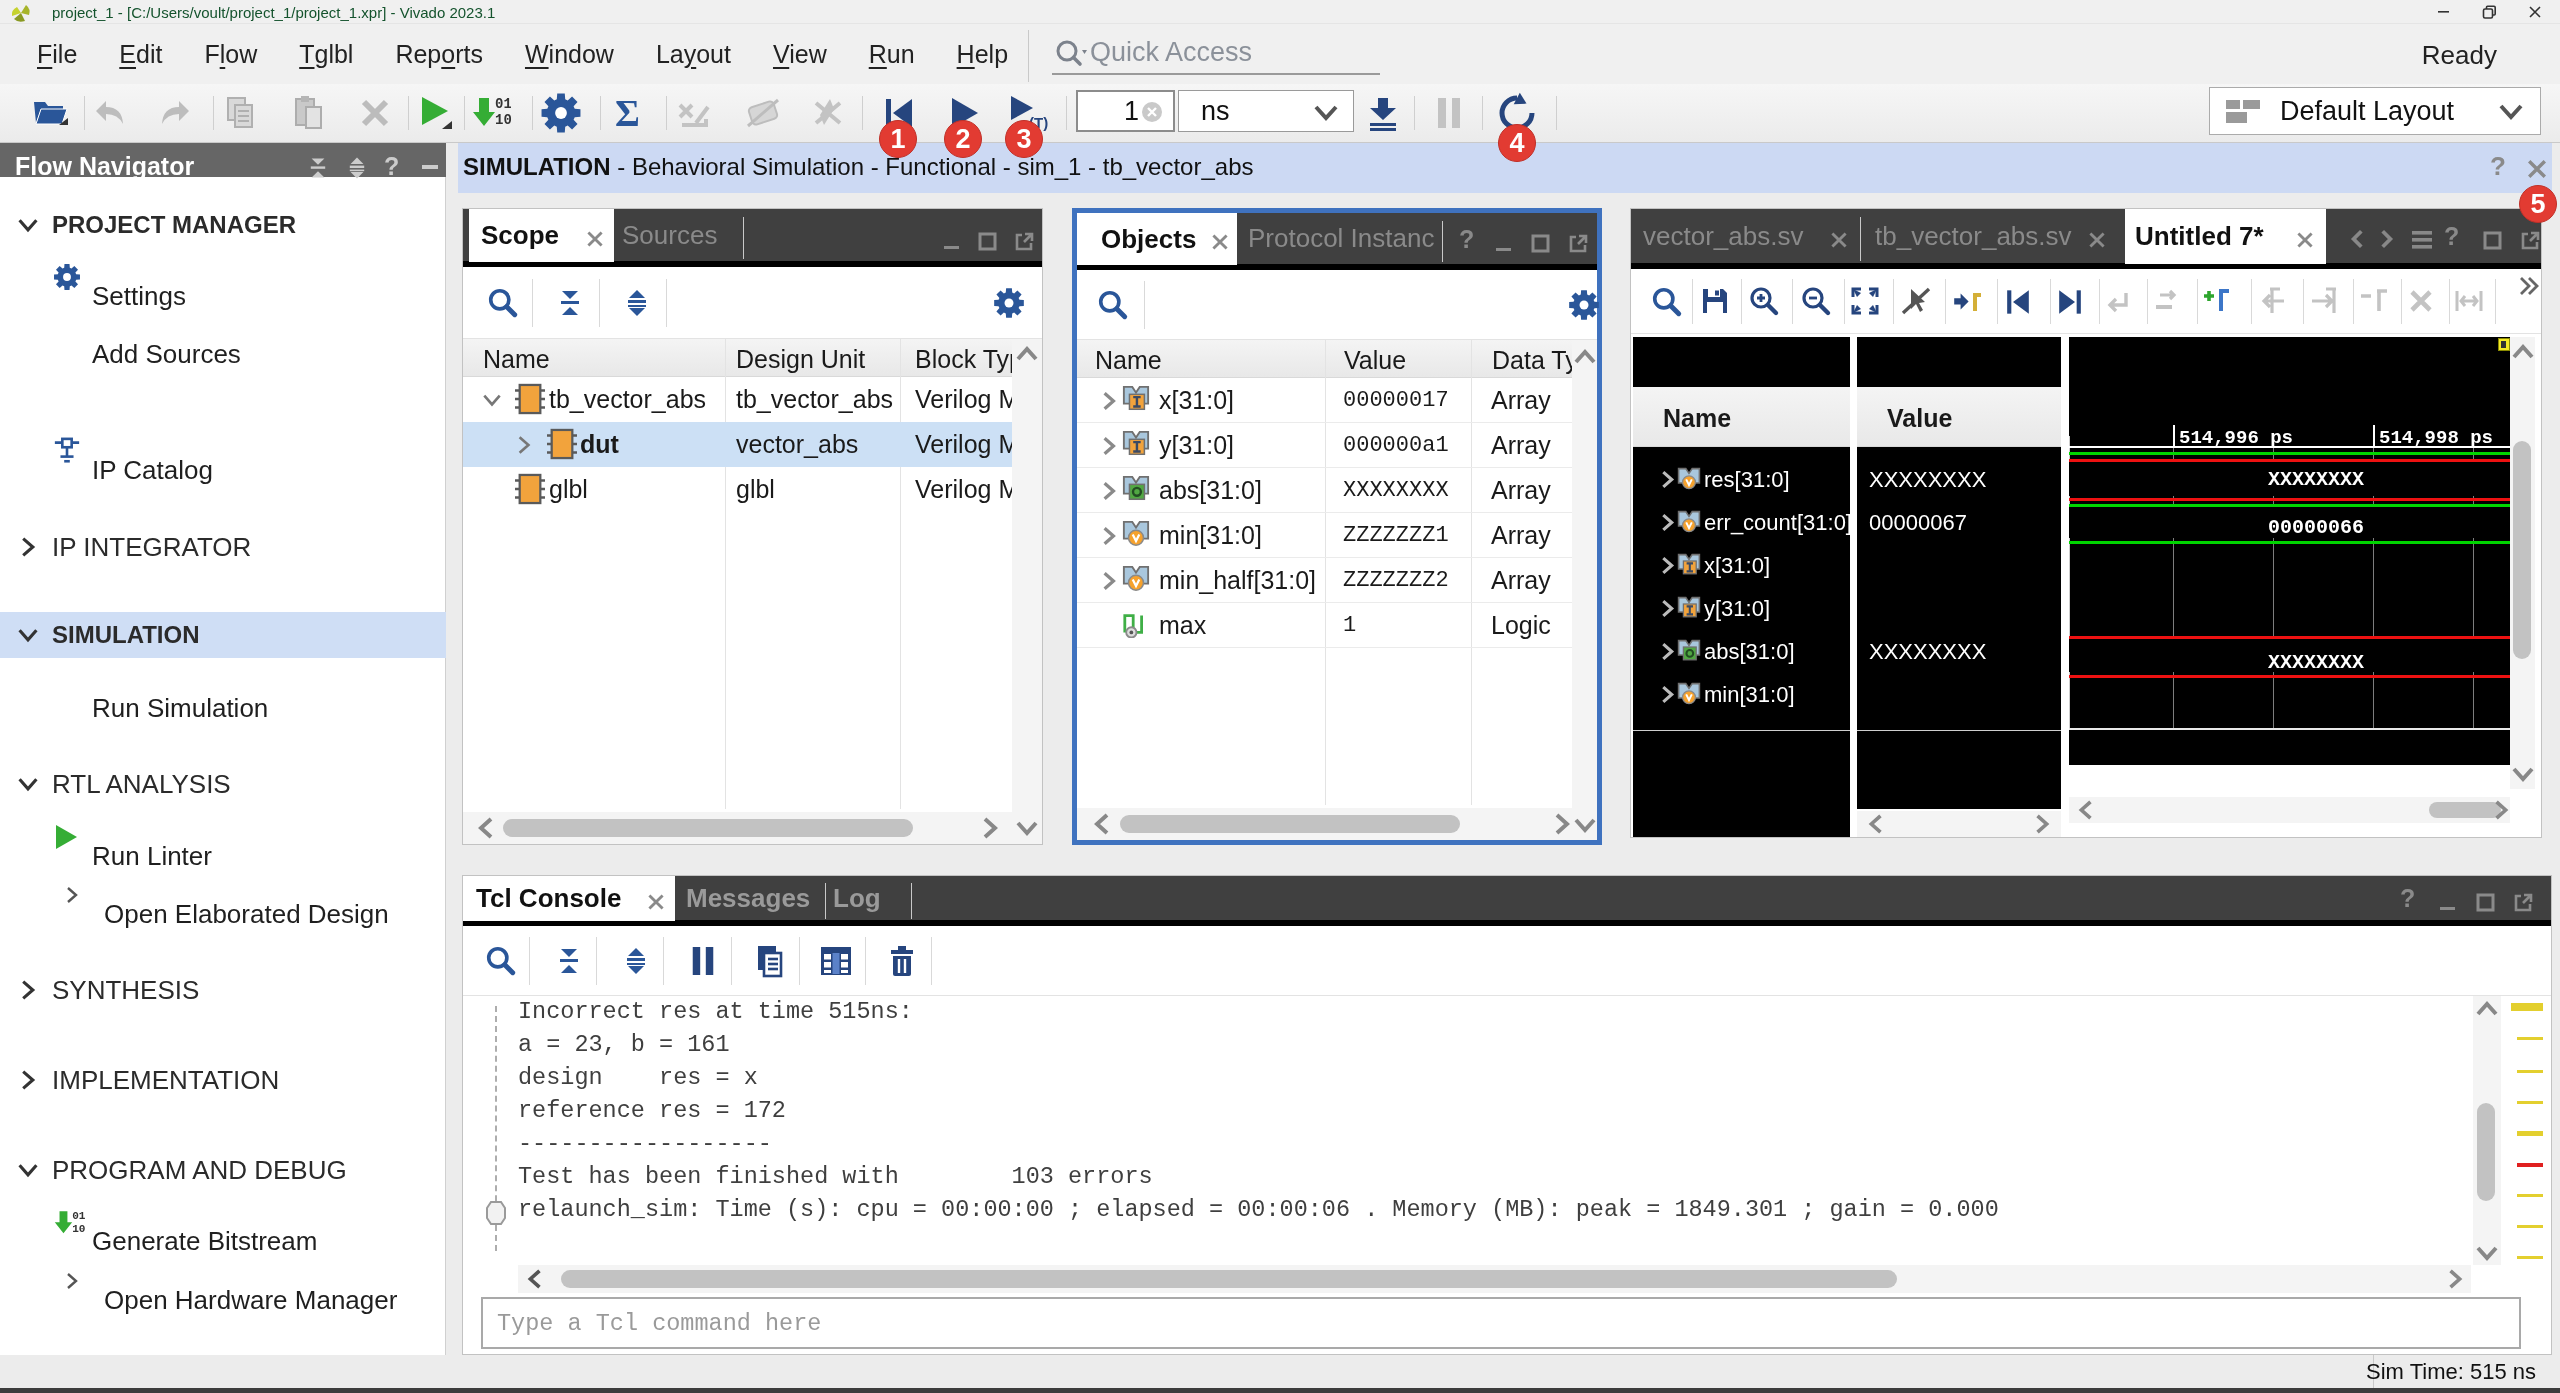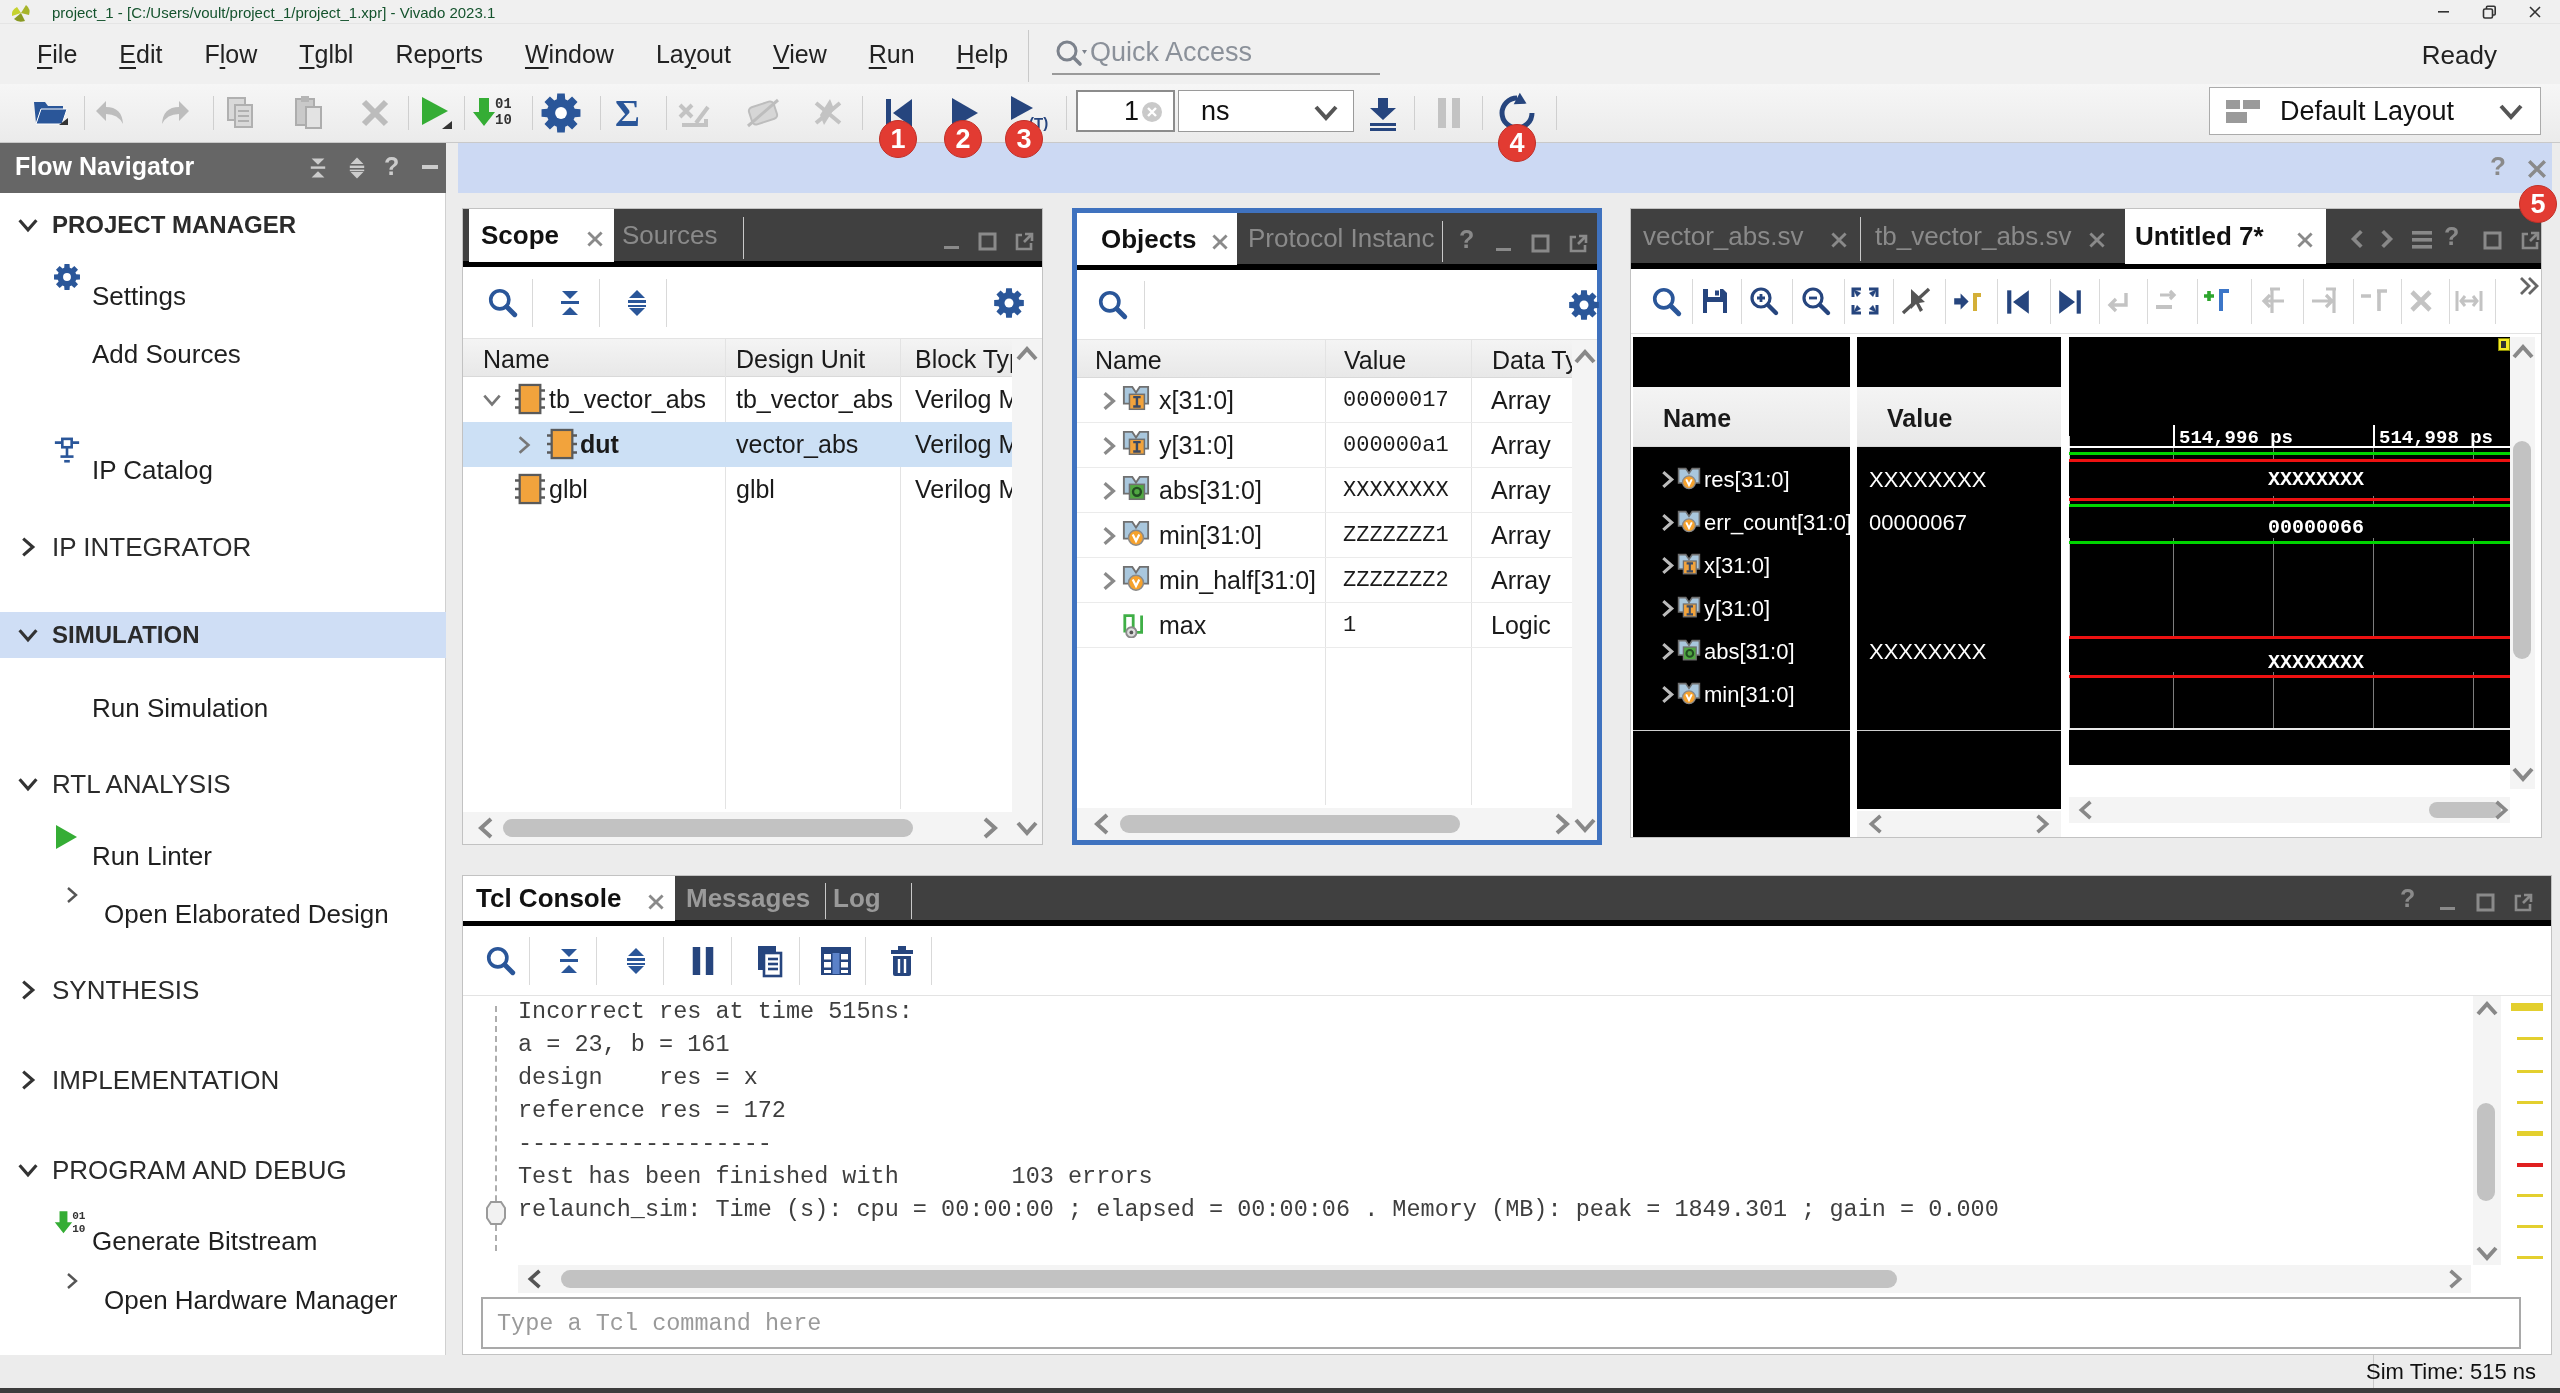--- a/index.html
+++ b/index.html
@@ -31,21 +31,21 @@
 #time-input { position:absolute; left:1076px; top:6px; width:99px; height:42px; background:#fff; border:2px solid #8c8c8c; font-size:27px; text-align:right; padding-right:34px; color:#111; font-family:"Liberation Sans",sans-serif; }
 #time-clear { position:absolute; left:1140px; top:16px; }
 #time-unit { position:absolute; left:1178px; top:6px; width:176px; height:42px; background:#fff; border:1px solid #9a9a9a; font-size:27px; display:flex; align-items:center; padding-left:22px; color:#111; }
 #layout-select { position:absolute; left:2209px; top:3px; width:332px; height:48px; background:#fff; border:1px solid #ababab; display:flex; align-items:center; font-size:27px; color:#111; }
 
 
 .badge { position:absolute; width:38px; height:38px; border-radius:50%; background:#e23b32; border:1px solid #c03028; color:#fff; font-weight:bold; font-size:27px; display:flex; align-items:center; justify-content:center; z-index:50; }
 
 
 #sidebar { position:absolute; left:0; top:143px; width:446px; height:1212px; background:#fff; border-right:1px solid #d0d0d0; }
-#fn-header { position:absolute; left:0; top:0; width:446px; height:50px; background:#666666; color:#fff; }
+#fn-header { position:absolute; left:0; top:0; width:446px; height:34px; background:#666666; color:#fff; }
 #fn-title { position:absolute; left:15px; top:9px; font-weight:bold; font-size:25px; }
 .fn-hicon { position:absolute; top:13px; }
 .side-section { position:absolute; left:0; width:446px; height:46px; display:flex; align-items:center; }
 .side-section .chev { position:absolute; left:16px; }
 .side-section .slabel { position:absolute; left:52px; font-weight:bold; font-size:24px; color:#2b2b2b; }
 .side-item { position:absolute; left:0; width:446px; height:44px; }
 .side-item .ilabel { position:absolute; left:92px; top:7px; font-size:26px; color:#1f1f1f;margin-top:19px; }
 .side-item .iicon { position:absolute; left:53px; top:8px; }
 .side-item .ichev { position:absolute; left:62px; top:12px; }
 
@@ -518,20 +518,21 @@
   </div>
   <div class="side-item" style="top:1116px">
     <svg class="ichev" width="20" height="20" viewBox="0 0 20 20">
         <path d="M6 3 L14 10 L6 17" fill="none" stroke="#555" stroke-width="2.4"></path>
       </svg>
     <span class="ilabel" style="left:104px">Open Hardware Manager</span>
   </div>
 </div>
 
 <div id="simbar">
+  <div id="simbar-text"><b>SIMULATION</b><span> - Behavioral Simulation - Functional - sim_1 - tb_vector_abs</span></div>
   <div class="hicon" style="left:2032px;top:8px;position:absolute;color:#8a8a8a;font-weight:bold;font-size:26px">?</div>
   <svg class="hicon" style="left:2066px;top:13px;position:absolute" width="26" height="26" viewBox="0 0 20 20">
       <use href="#sym-x"></use>
     </svg>
 </div>
 
 <div class="panel" id="scope-panel">
   <div class="tabbar" style="height:58px">
     <div class="tab active" style="left:6px;width:145px;padding-left:12px">
       <span class="tlabel">Scope</span>

